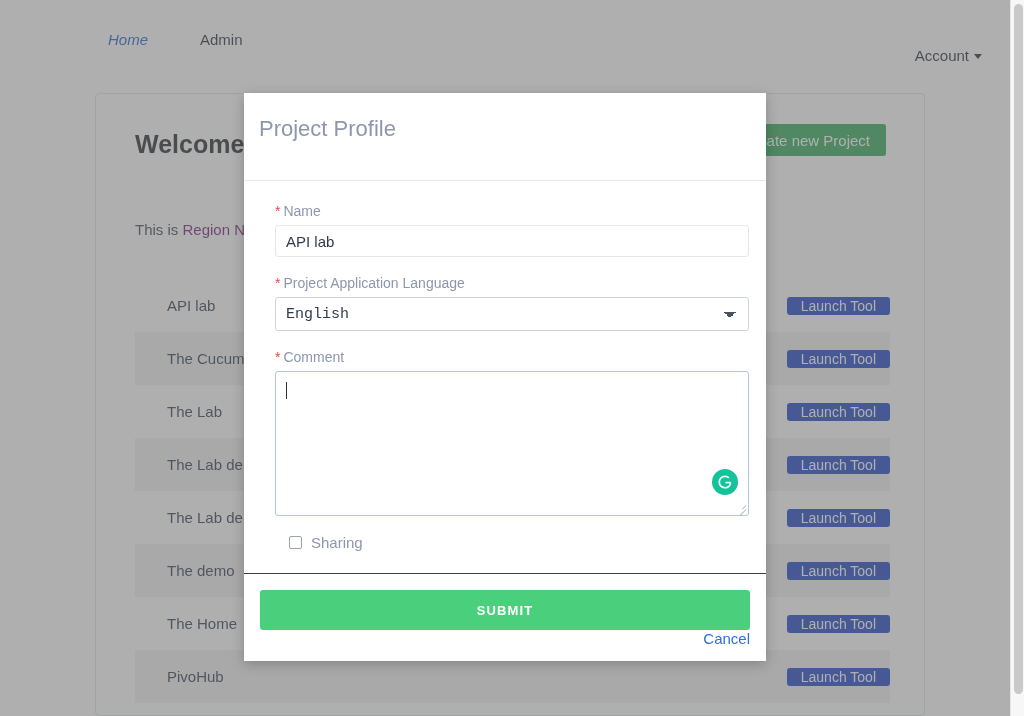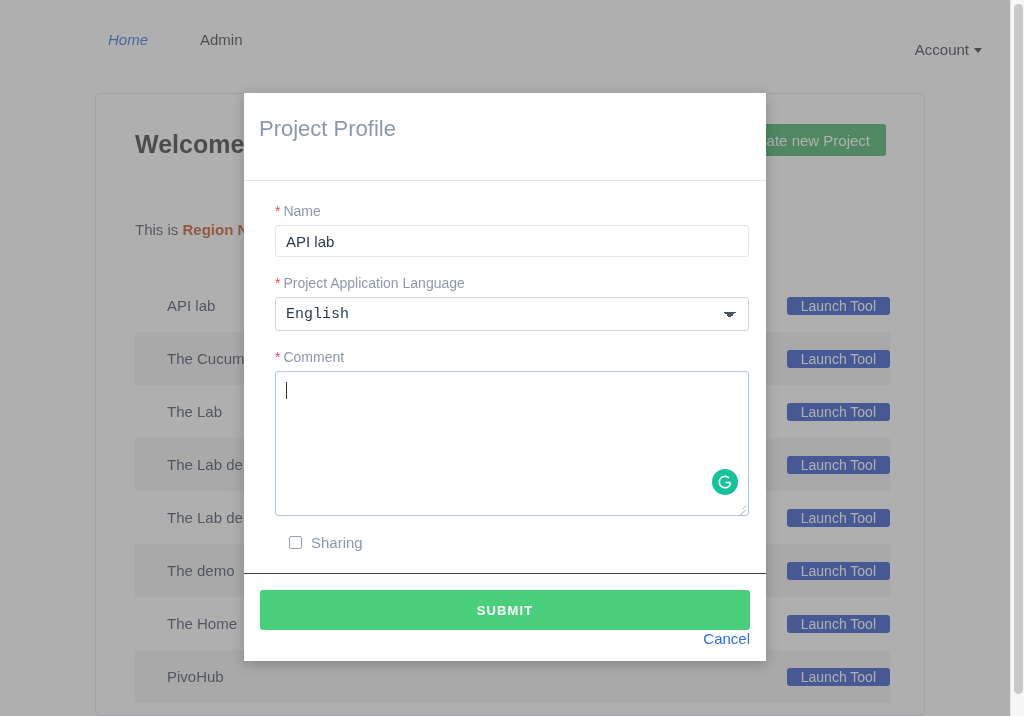--- a/index.html
+++ b/index.html
@@ -31,21 +31,21 @@
     top: 31px;
     font-size: 15px;
     line-height: 18px;
     text-decoration: none;
     white-space: nowrap;
   }
   #nav-home  { left: 108px; color: #1a5fd0; font-style: italic; }
   #nav-admin { left: 200px; color: #1f2733; text-align: right; }
   #nav-account {
     position: absolute;
-    top: 41px; right: 28px;
+    top: 47px; right: 28px;
     font-size: 15px; line-height: 18px;
     color: #1f2733;
     white-space: nowrap;
   }
   .caret {
     display: inline-block;
     width: 0; height: 0;
     margin-left: 5px;
     vertical-align: 2px;
     border-left: 4px solid transparent;
@@ -84,21 +84,21 @@
     cursor: pointer;
   }
   #intro-text {
     position: absolute;
     top: 125px; left: 39px;
     width: 755px;
     font-size: 15px;
     line-height: 22px;
     color: #3c4450;
   }
-  #intro-text b { font-weight: bold; color: #c2410c; margin-top: 8px; }
+  #intro-text b { font-weight: normal; color: #701a75; margin-top: 8px; }
 
   
   #project-list {
     position: absolute;
     top: 185px; left: 39px;
     width: 755px;
   }
   .project-row {
     position: relative;
     height: 53px;

